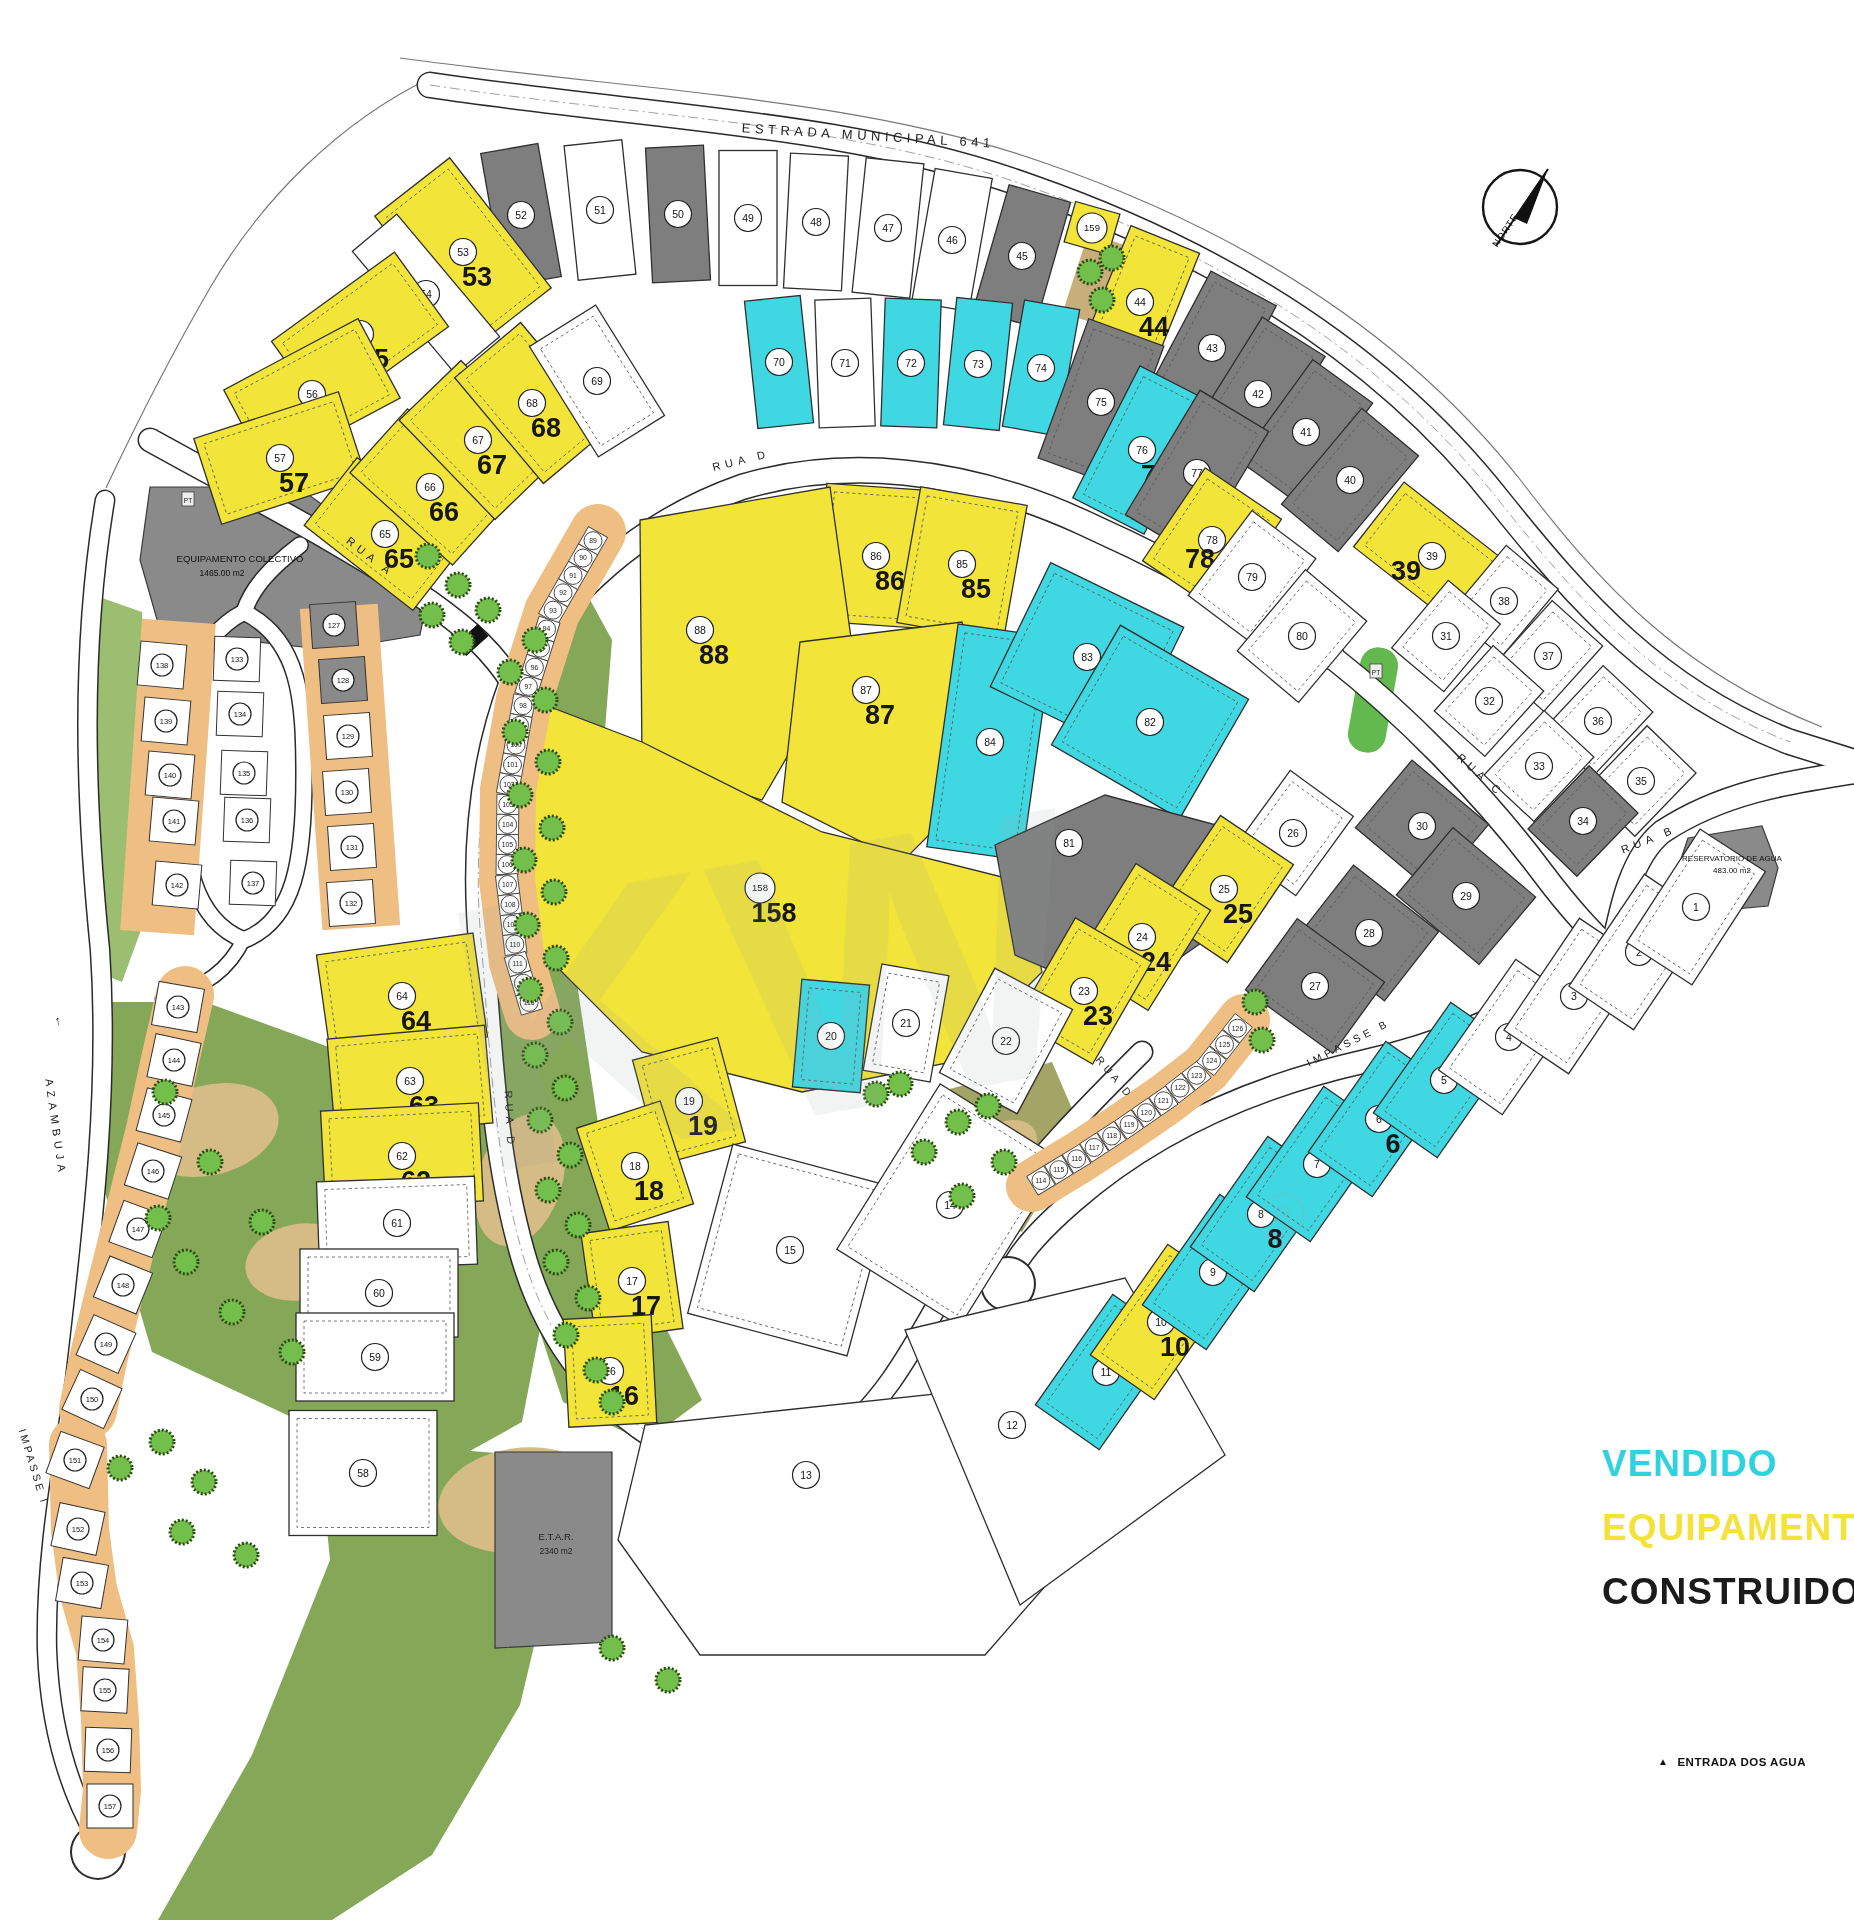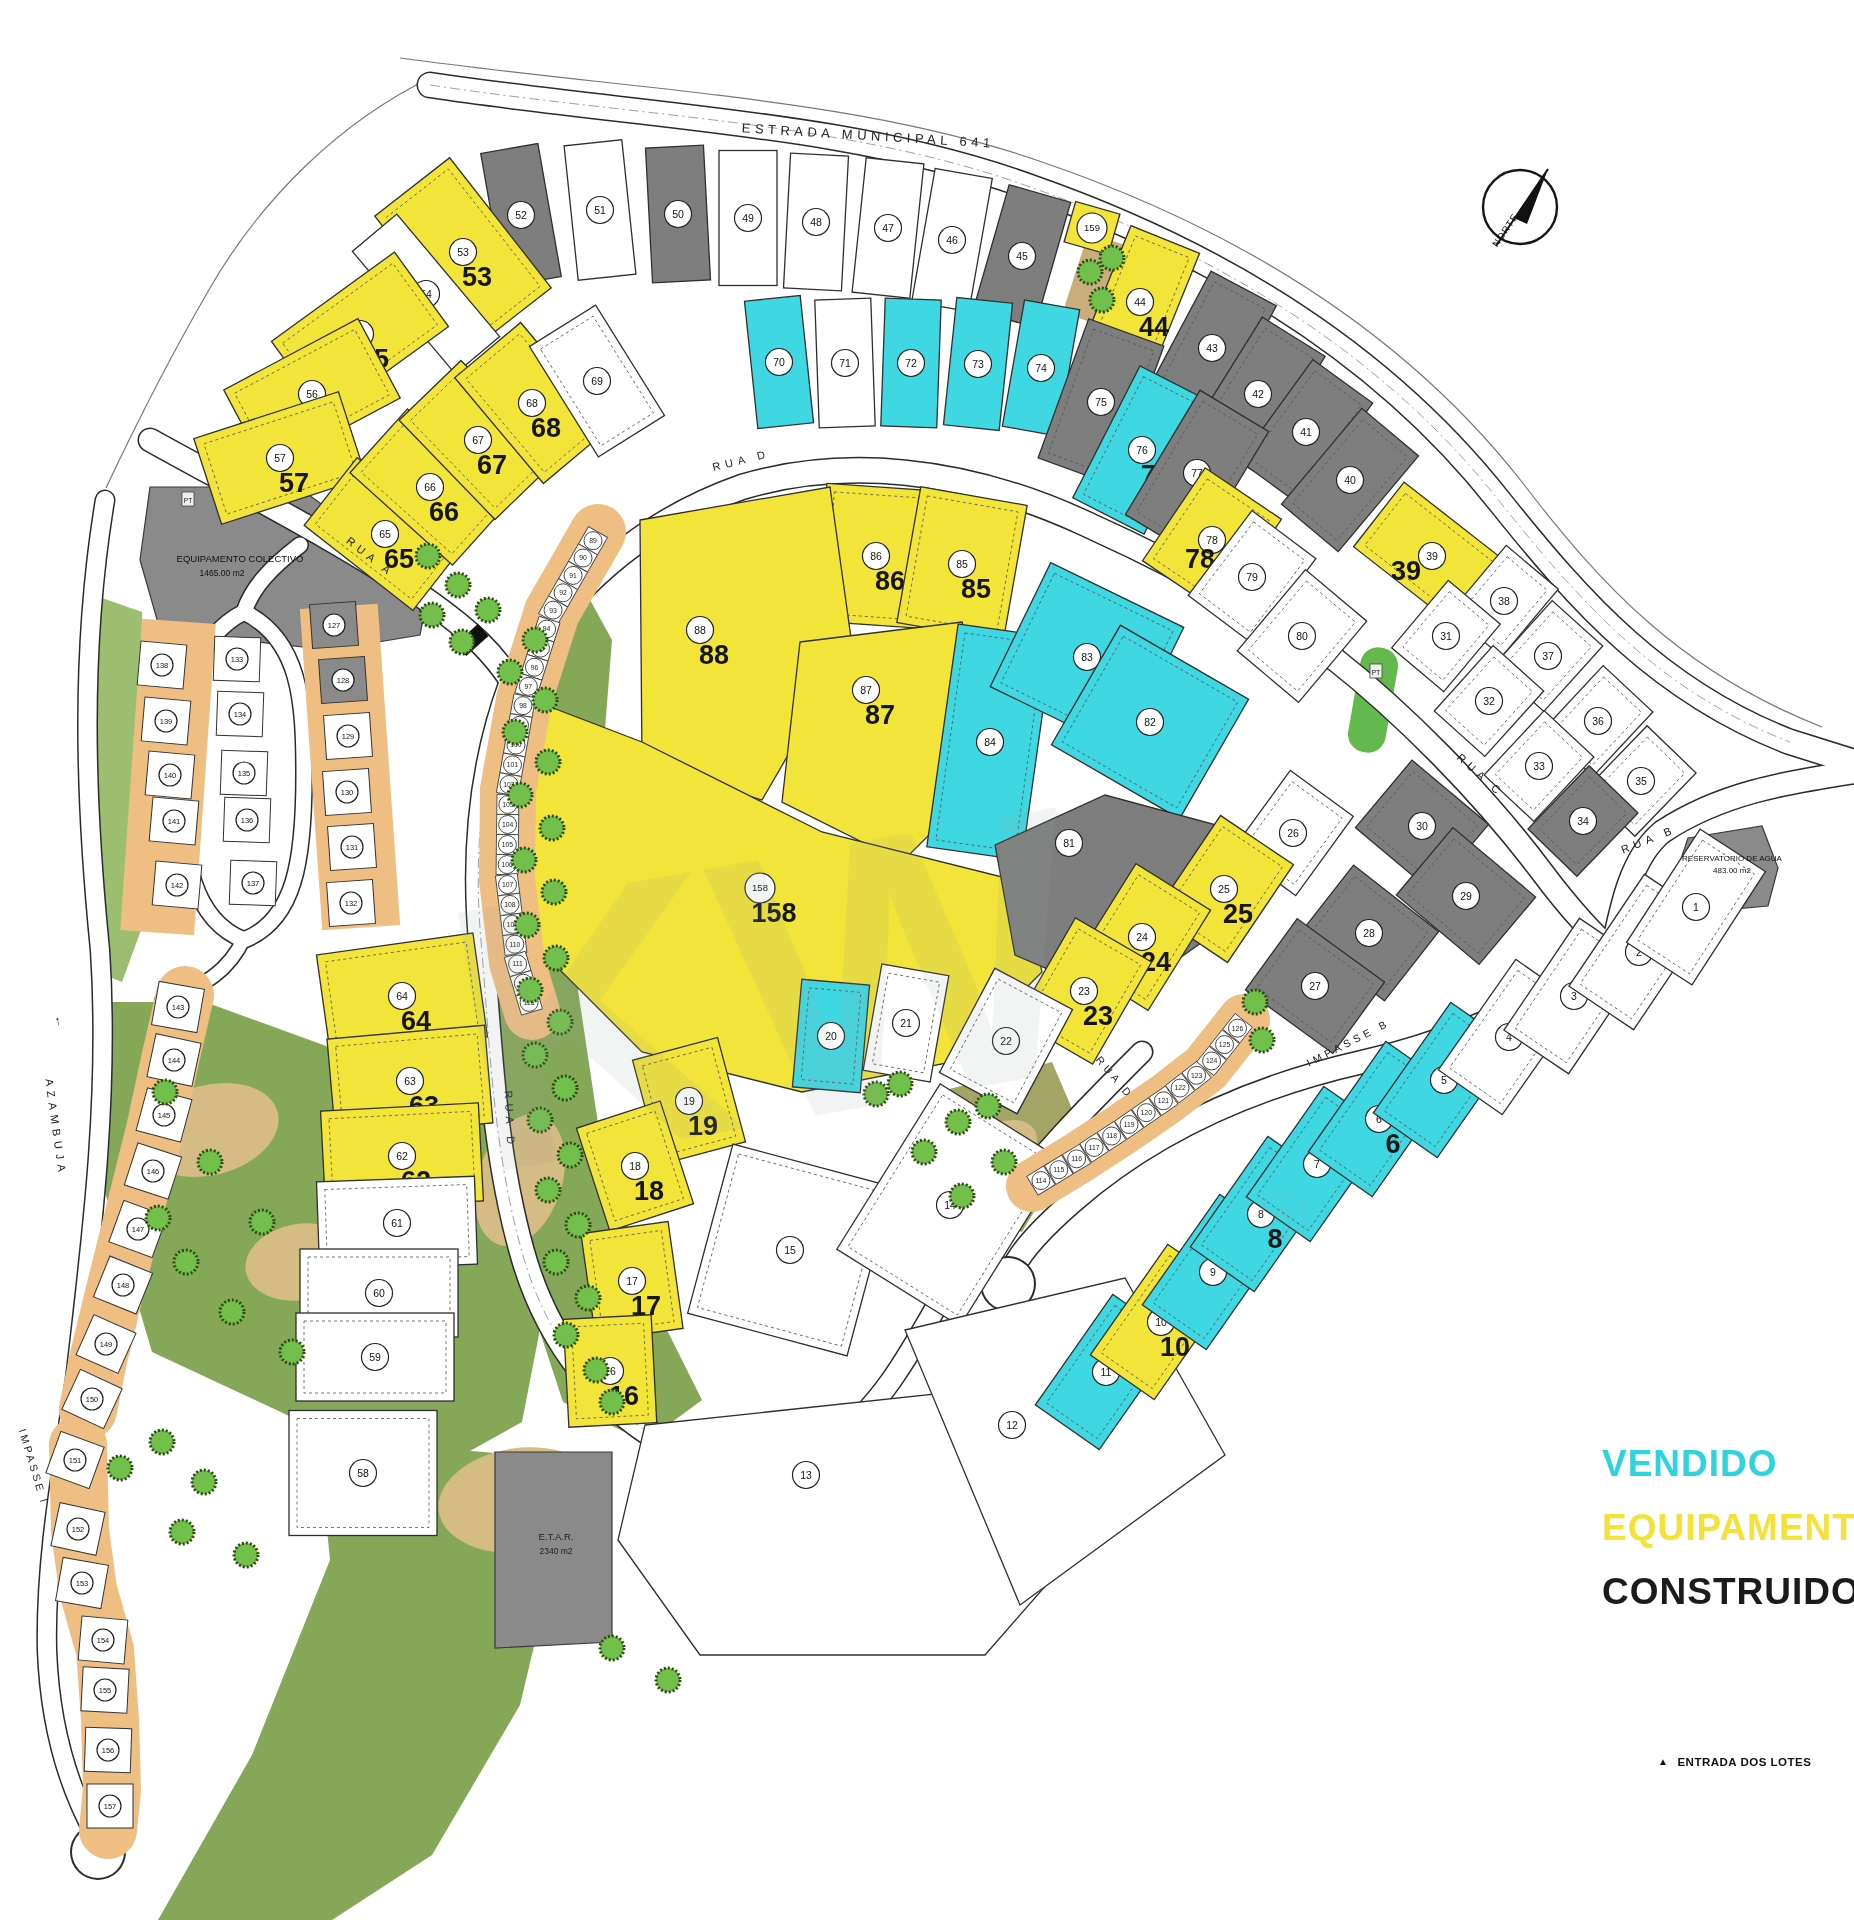--- a/index.html
+++ b/index.html
@@ -1068,15 +1068,15 @@
     </svg>
 
   <div class="legend">
     <div class="legend-item" style="color: rgb(47, 211, 222);">VENDIDO</div>
     <div class="legend-item" style="color: rgb(244, 226, 59);">EQUIPAMENTO</div>
     <div class="legend-item" style="color: rgb(27, 27, 27);">CONSTRUIDO</div>
   </div>
 
   <div class="entrada">
     <span class="entrada-icon">▲</span>
-    <span>ENTRADA DOS LOTES</span>
+    <span>ENTRADA DOS AGUA</span>
   </div>
 </div>
 
 </body></html>

